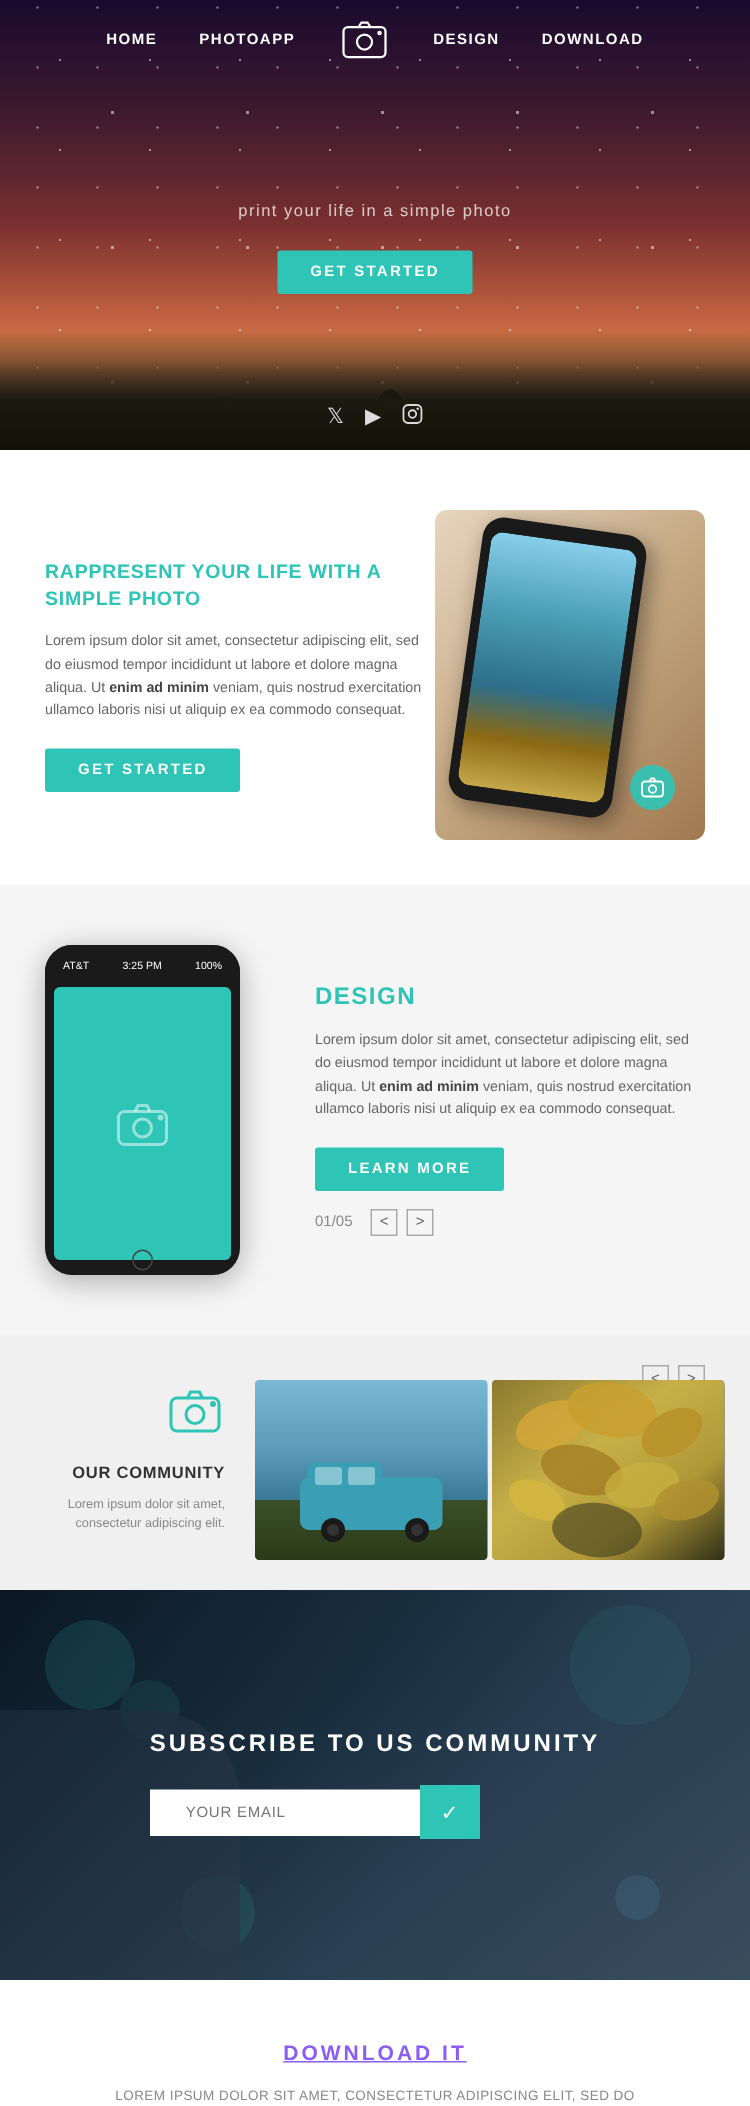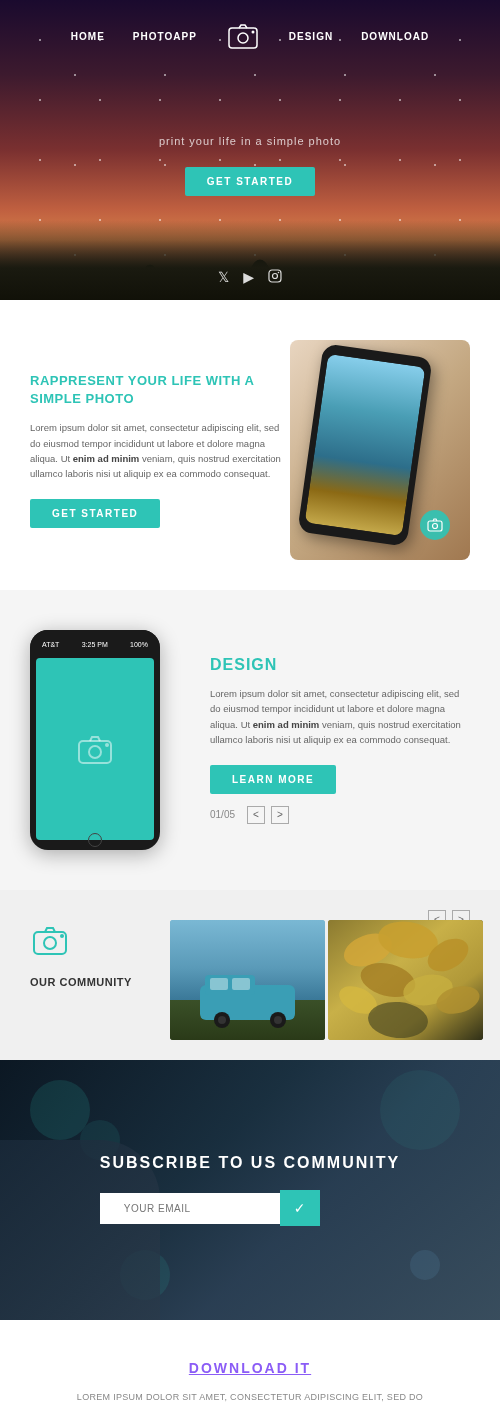--- a/index.html
+++ b/index.html
@@ -6,21 +6,21 @@
     body { font-family: 'Arial', sans-serif; width: 500px; background: #fff; overflow-x: hidden; }
 
     
     nav {
       position: absolute;
       top: 0; left: 0; right: 0;
       display: flex;
       align-items: center;
       justify-content: center;
       gap: 28px;
-      padding: 18px 0;
+      padding: 8px 0;
       z-index: 10;
     }
     nav a {
       color: #fff;
       text-decoration: none;
       font-size: 10px;
       font-weight: 600;
       letter-spacing: 1px;
       text-transform: uppercase;
     }
@@ -321,20 +321,21 @@
       padding: 30px 0 0 0;
     }
     .community-top {
       display: flex;
       align-items: flex-start;
       padding: 0 30px 20px 30px;
       gap: 20px;
     }
     .community-text-col {
       flex: 0 0 120px;
+      text-align: right;
     }
     .community-icon {
       color: #2ec4b6;
       font-size: 32px;
       margin-bottom: 8px;
     }
     .community-title {
       color: #333;
       font-size: 11px;
       font-weight: 700;
@@ -579,20 +580,21 @@
       <div class="community-text-col">
         <div class="community-icon">
           <svg width="40" height="40" viewBox="0 0 40 40" fill="none">
             <rect x="4" y="12" width="32" height="22" rx="4" stroke="#2ec4b6" stroke-width="2" fill="none"></rect>
             <circle cx="20" cy="23" r="6" stroke="#2ec4b6" stroke-width="2" fill="none"></circle>
             <path d="M15 12 L17 8 H23 L25 12" stroke="#2ec4b6" stroke-width="2" fill="none"></path>
             <circle cx="32" cy="16" r="2" fill="#2ec4b6"></circle>
           </svg>
         </div>
         <h3 class="community-title">OUR COMMUNITY</h3>
+        <p class="community-body">Lorem ipsum dolor sit amet, consectetur adipiscing elit.</p>
       </div>
       <div class="community-photos-wrapper">
 
         <div class="photo-thumb photo-thumb-van">
           
           <svg width="155" height="120" viewBox="0 0 155 120">
 
             <defs>
               <linearGradient id="sky" x1="0" y1="0" x2="0" y2="1">
                 <stop offset="0%" stop-color="#7ab8d4"></stop>

